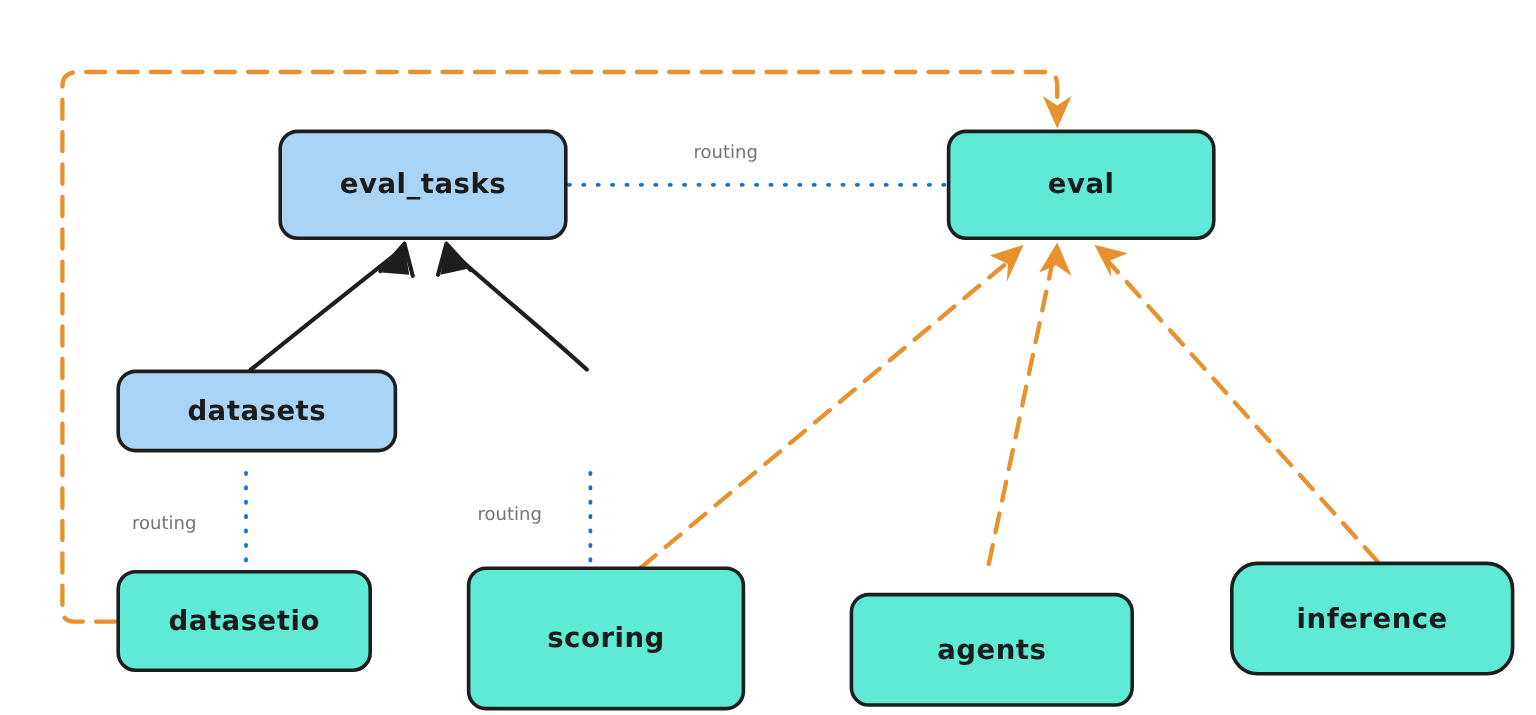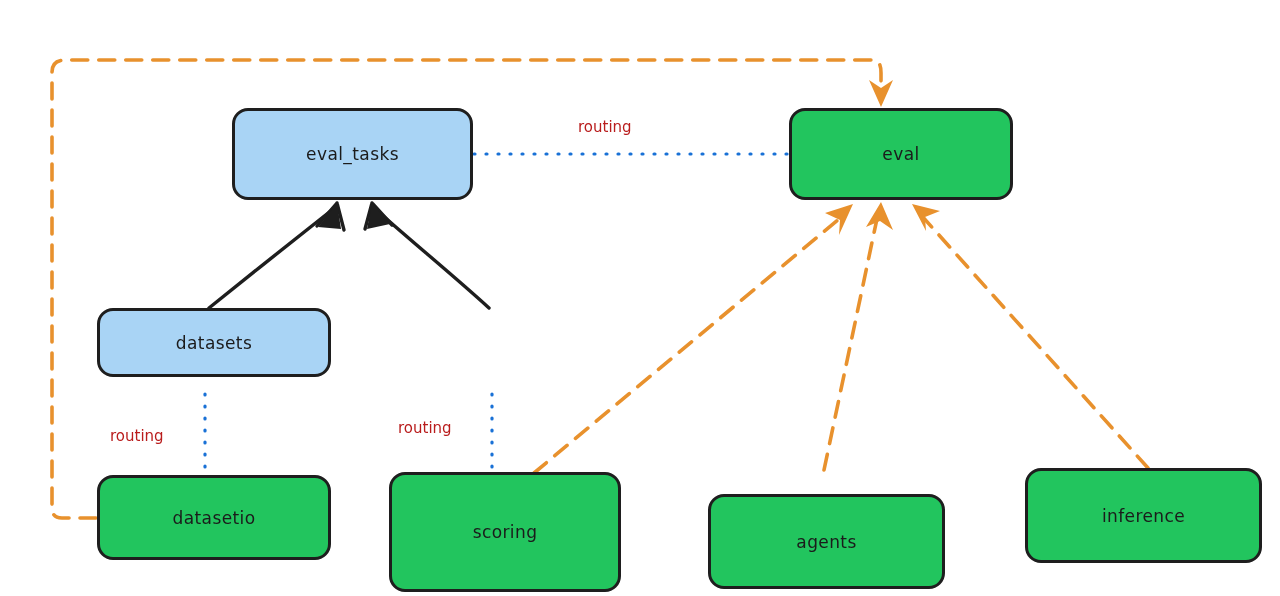--- a/index.html
+++ b/index.html
@@ -32,35 +32,36 @@
     border-radius: 16px;
     display: flex;
     align-items: center;
     justify-content: center;
     z-index: 5;
   }
   .node.api {
     background: #a9d4f5;
   }
   .node.provider {
-    background: #22c55e;
+    background: #5eead4;
   }
   .node-label {
     font-family: "DejaVu Sans", sans-serif;
-    font-size: 17px;
+    font-size: 23px;
     color: #1b1b1b;
     letter-spacing: 0.4px;
     white-space: nowrap;
     pointer-events: none;
+    font-weight: bold;
   }
   .edge-label {
     position: absolute;
     font-family: "DejaVu Sans", sans-serif;
     font-size: 15px;
-    color: #b91c1c;
+    color: #737373;
     white-space: nowrap;
     z-index: 6;
   }
 </style>
 </head>
 <body>
 
 <div id="diagram-canvas">
 
   <svg id="edge-layer" viewBox="0 0 1280 596" xmlns="http://www.w3.org/2000/svg">
@@ -116,33 +117,33 @@
 
   <div class="node provider" style="left:789px; top:108px; width:224px; height:92px;">
     <span class="node-label">eval</span>
   </div>
 
   <div class="node api" style="left:97px; top:308px; width:234px; height:69px;">
     <span class="node-label">datasets</span>
   </div>
 
 
-  <div class="node provider" style="left:97px; top:475px; width:234px; height:85px;">
+  <div class="node provider" style="left:97px; top:475px; width:213px; height:85px;">
     <span class="node-label">datasetio</span>
   </div>
 
   <div class="node provider" style="left:389px; top:472px; width:232px; height:120px;">
     <span class="node-label">scoring</span>
   </div>
 
   <div class="node provider" style="left:708px; top:470px; width:237px; height:95px;margin-top:24px;">
     <span class="node-label">agents</span>
   </div>
 
-  <div class="node provider" style="left:1025px; top:468px; width:237px; height:95px;">
+  <div class="node provider" style="left:1025px; top:468px; width:237px; height:95px;border-radius:23px;">
     <span class="node-label">inference</span>
   </div>
 
   <div class="edge-label" style="left:578px; top:118px;">routing</div>
 
   <div class="edge-label" style="left:110px; top:427px;">routing</div>
 
   <div class="edge-label" style="left:398px; top:419px;">routing</div>
 
 </div>

